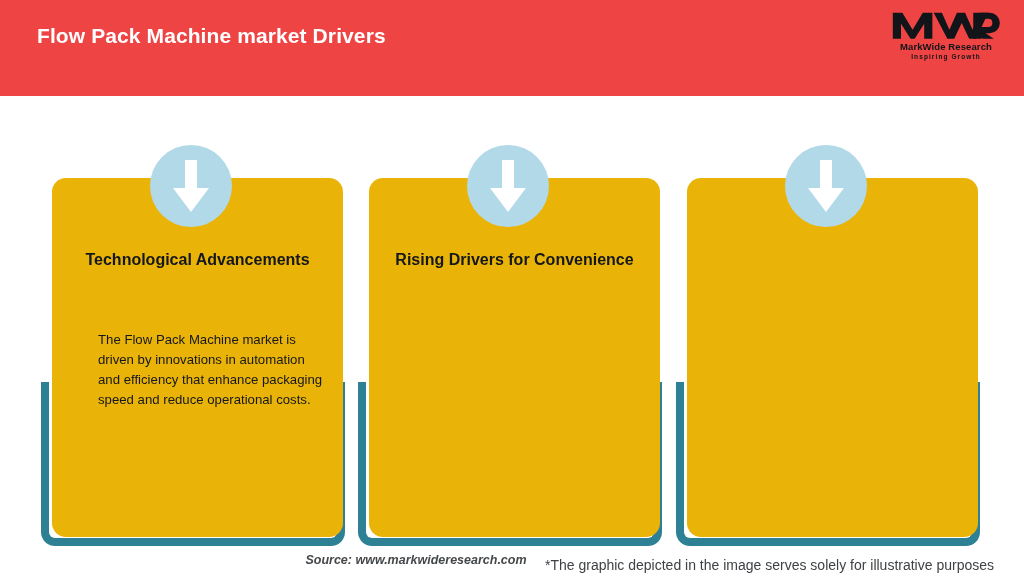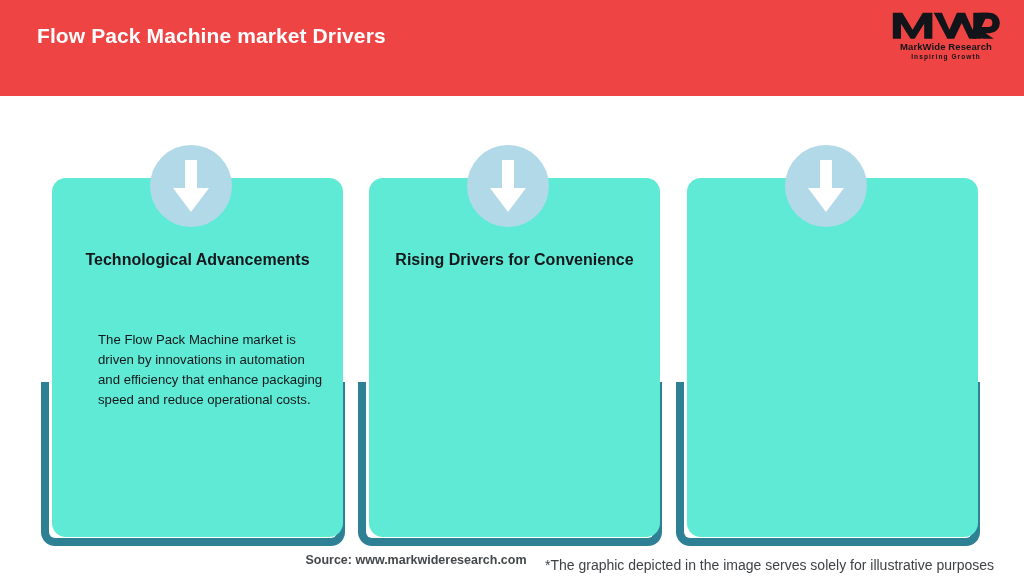--- a/index.html
+++ b/index.html
@@ -81,21 +81,21 @@
     border-top: none;
     border-bottom-left-radius: 14px;
     border-bottom-right-radius: 14px;
     background: transparent;
     box-sizing: border-box;
   }
 
   
   .card {
     position: absolute;
-    background: #5eead4;
+    background: #eab308;
     border-radius: 14px;
     box-sizing: border-box;
     padding: 0 14px;
   }
   .card-title {
     position: absolute;
     left: 14px;
     right: 14px;
     top: 70px;
     text-align: center;
@@ -134,20 +134,21 @@
   
   .source-note {
     position: absolute;
     left: 0;
     top: 553px;
     width: 832px;
     text-align: center;
     font-size: 12.5px;
     font-weight: bold;
     color: #45484b;
+    font-style: italic;
   }
   .disclaimer {
     position: absolute;
     right: 30px;
     top: 557px;
     font-size: 14px;
     color: #3f4245;
     white-space: nowrap;
   }
 </style>

